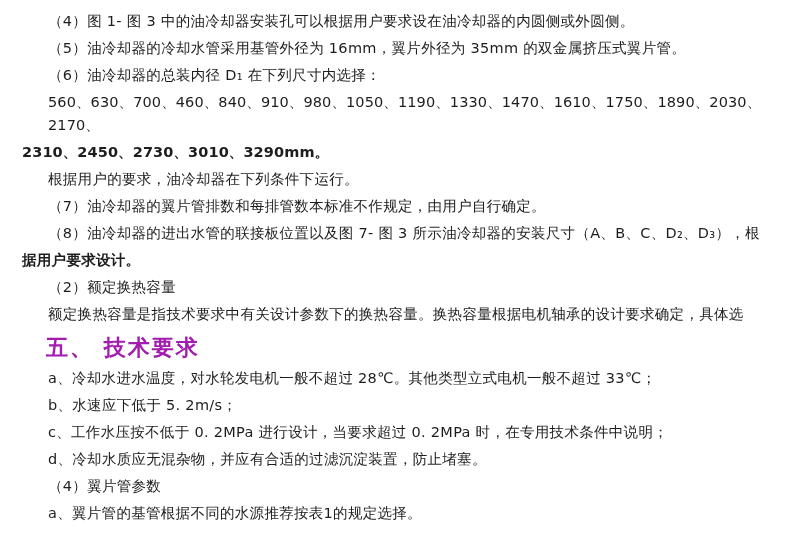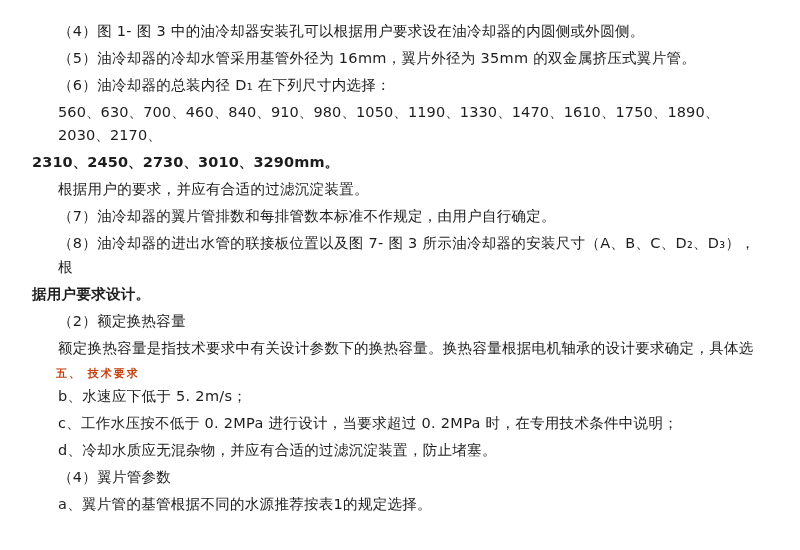--- a/index.html
+++ b/index.html
@@ -11,21 +11,21 @@
     height: 550px;
     background: #ffffff;
     font-family: "DejaVu Sans", "Liberation Sans", sans-serif;
     color: #1b1b1b;
     overflow: hidden;
   }
   .page {
     position: relative;
     width: 800px;
     height: 546px;
-    padding: 10px;
+    padding: 0;
     box-sizing: border-box;
   }
   .content {
     padding: 10px 30px 0 22px;
   }
   .line {
     font-size: 14.5px;
     line-height: 1.62;
     letter-spacing: 0.3px;
     white-space: pre-wrap;
@@ -37,51 +37,52 @@
     padding-left: 26px;
   }
   .indent2 {
     padding-left: 26px;
   }
   .hang {
     padding-left: 0;
     font-weight: bold;
   }
   .section-title {
-    font-size: 11px;
+    font-size: 22px;
     font-weight: bold;
     letter-spacing: 2px;
     padding-left: 24px;
     margin: 6px 0 4px 0;
-    color: #c2410c;
+    color: #a21caf;
   }
   .tight {
     letter-spacing: 0.1px;
   }
 </style>
 </head>
 <body>
 
 <div class="page">
   <div class="content">
 
     <p class="line indent">（4）图 1- 图 3 中的油冷却器安装孔可以根据用户要求设在油冷却器的内圆侧或外圆侧。</p>
     <p class="line indent">（5）油冷却器的冷却水管采用基管外径为 16mm，翼片外径为 35mm 的双金属挤压式翼片管。</p>
     <p class="line indent">（6）油冷却器的总装内径 D₁ 在下列尺寸内选择：</p>
     <p class="line indent2 tight">560、630、700、460、840、910、980、1050、1190、1330、1470、1610、1750、1890、2030、2170、</p>
     <p class="line hang tight">2310、2450、2730、3010、3290mm。</p>
-    <p class="line indent">根据用户的要求，并应有合适的过滤沉淀装置。</p>
+    <p class="line indent">根据用户的要求，油冷却器在下列条件下运行。</p>
     <p class="line indent">（7）油冷却器的翼片管排数和每排管数本标准不作规定，由用户自行确定。</p>
     <p class="line indent">（8）油冷却器的进出水管的联接板位置以及图 7- 图 3 所示油冷却器的安装尺寸（A、B、C、D₂、D₃），根</p>
     <p class="line hang">据用户要求设计。</p>
     <p class="line indent">（2）额定换热容量</p>
     <p class="line indent">额定换热容量是指技术要求中有关设计参数下的换热容量。换热容量根据电机轴承的设计要求确定，具体选</p>
 
     <h2 class="section-title">五、 技术要求</h2>
 
+    <p class="line indent">a、冷却水进水温度，对水轮发电机一般不超过 28℃。其他类型立式电机一般不超过 33℃；</p>
     <p class="line indent">b、水速应下低于 5. 2m/s；</p>
     <p class="line indent">c、工作水压按不低于 0. 2MPa 进行设计，当要求超过 0. 2MPa 时，在专用技术条件中说明；</p>
     <p class="line indent">d、冷却水质应无混杂物，并应有合适的过滤沉淀装置，防止堵塞。</p>
     <p class="line indent">（4）翼片管参数</p>
     <p class="line indent">a、翼片管的基管根据不同的水源推荐按表1的规定选择。</p>
 
   </div>
 </div>
 
 </body></html>

